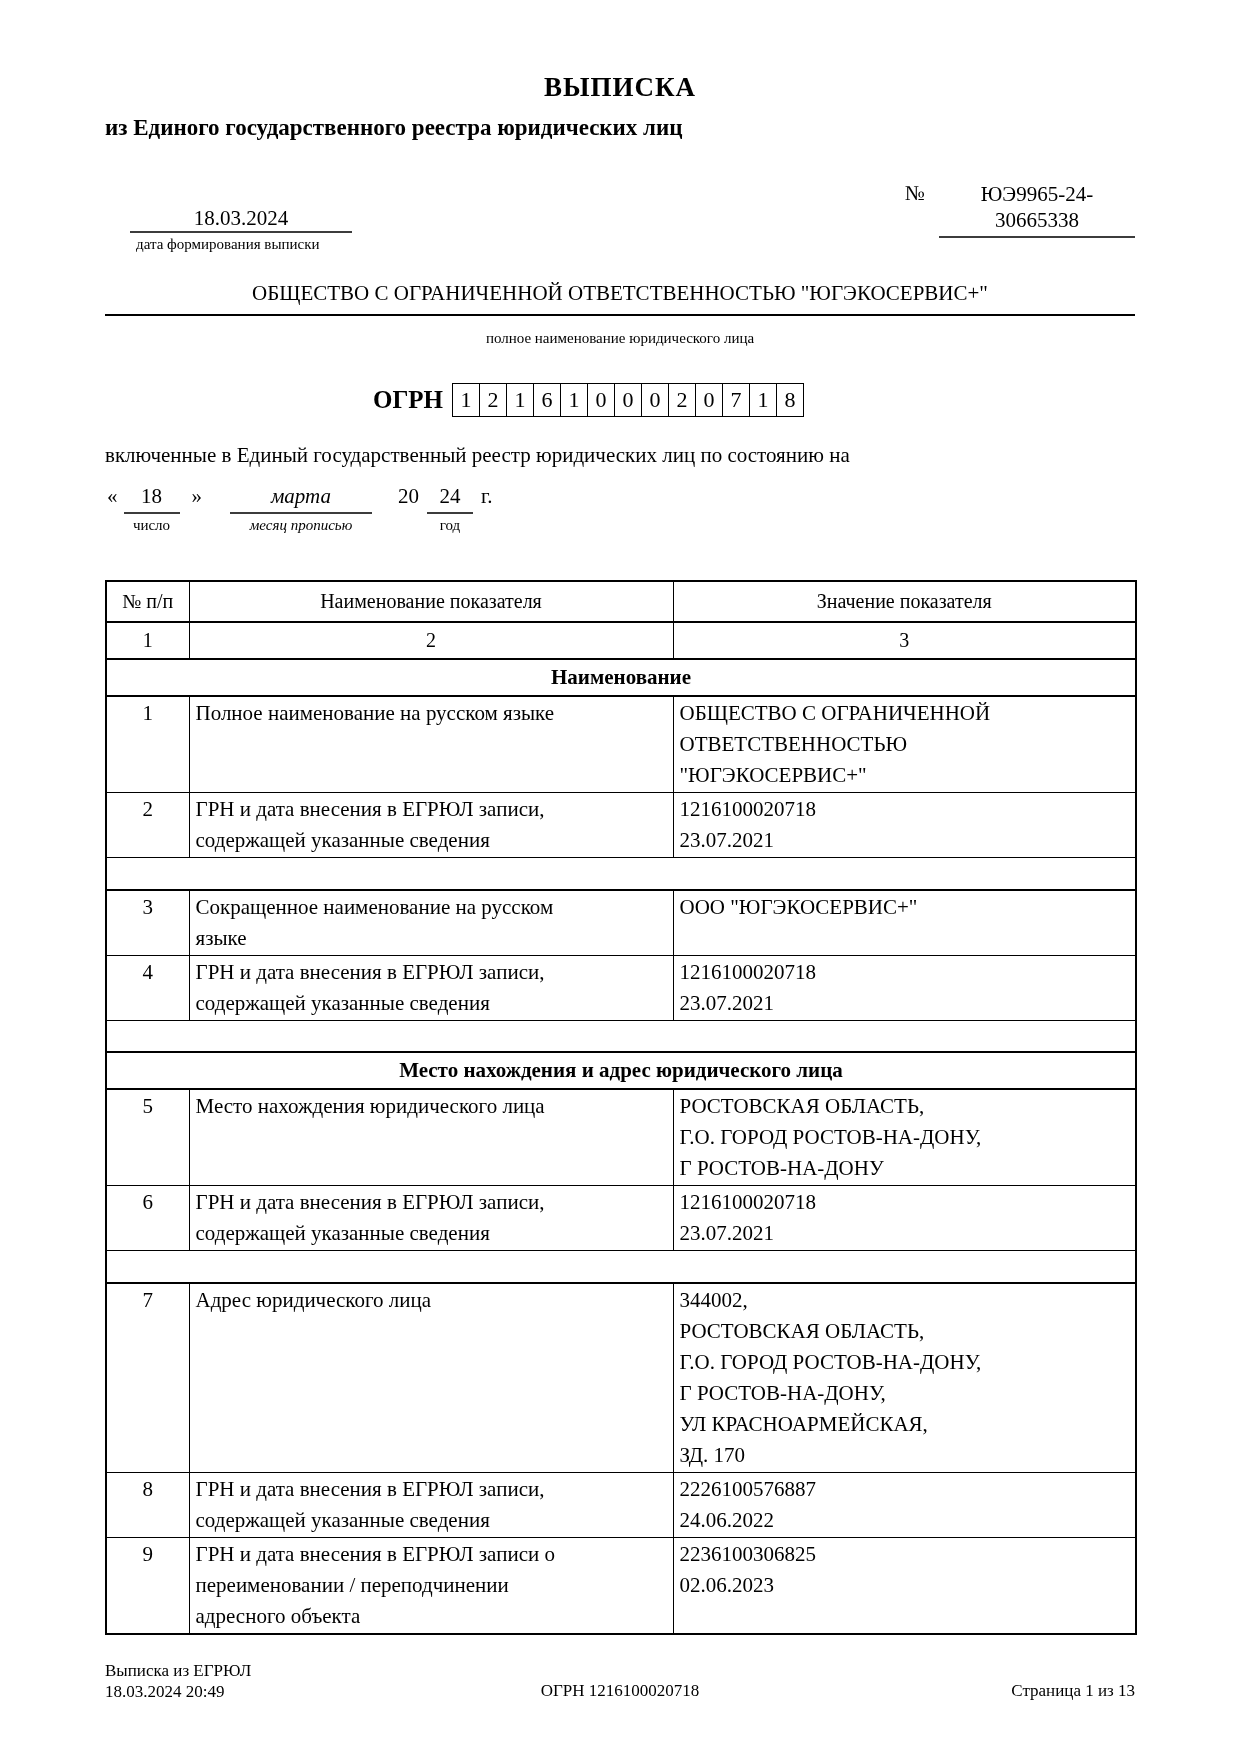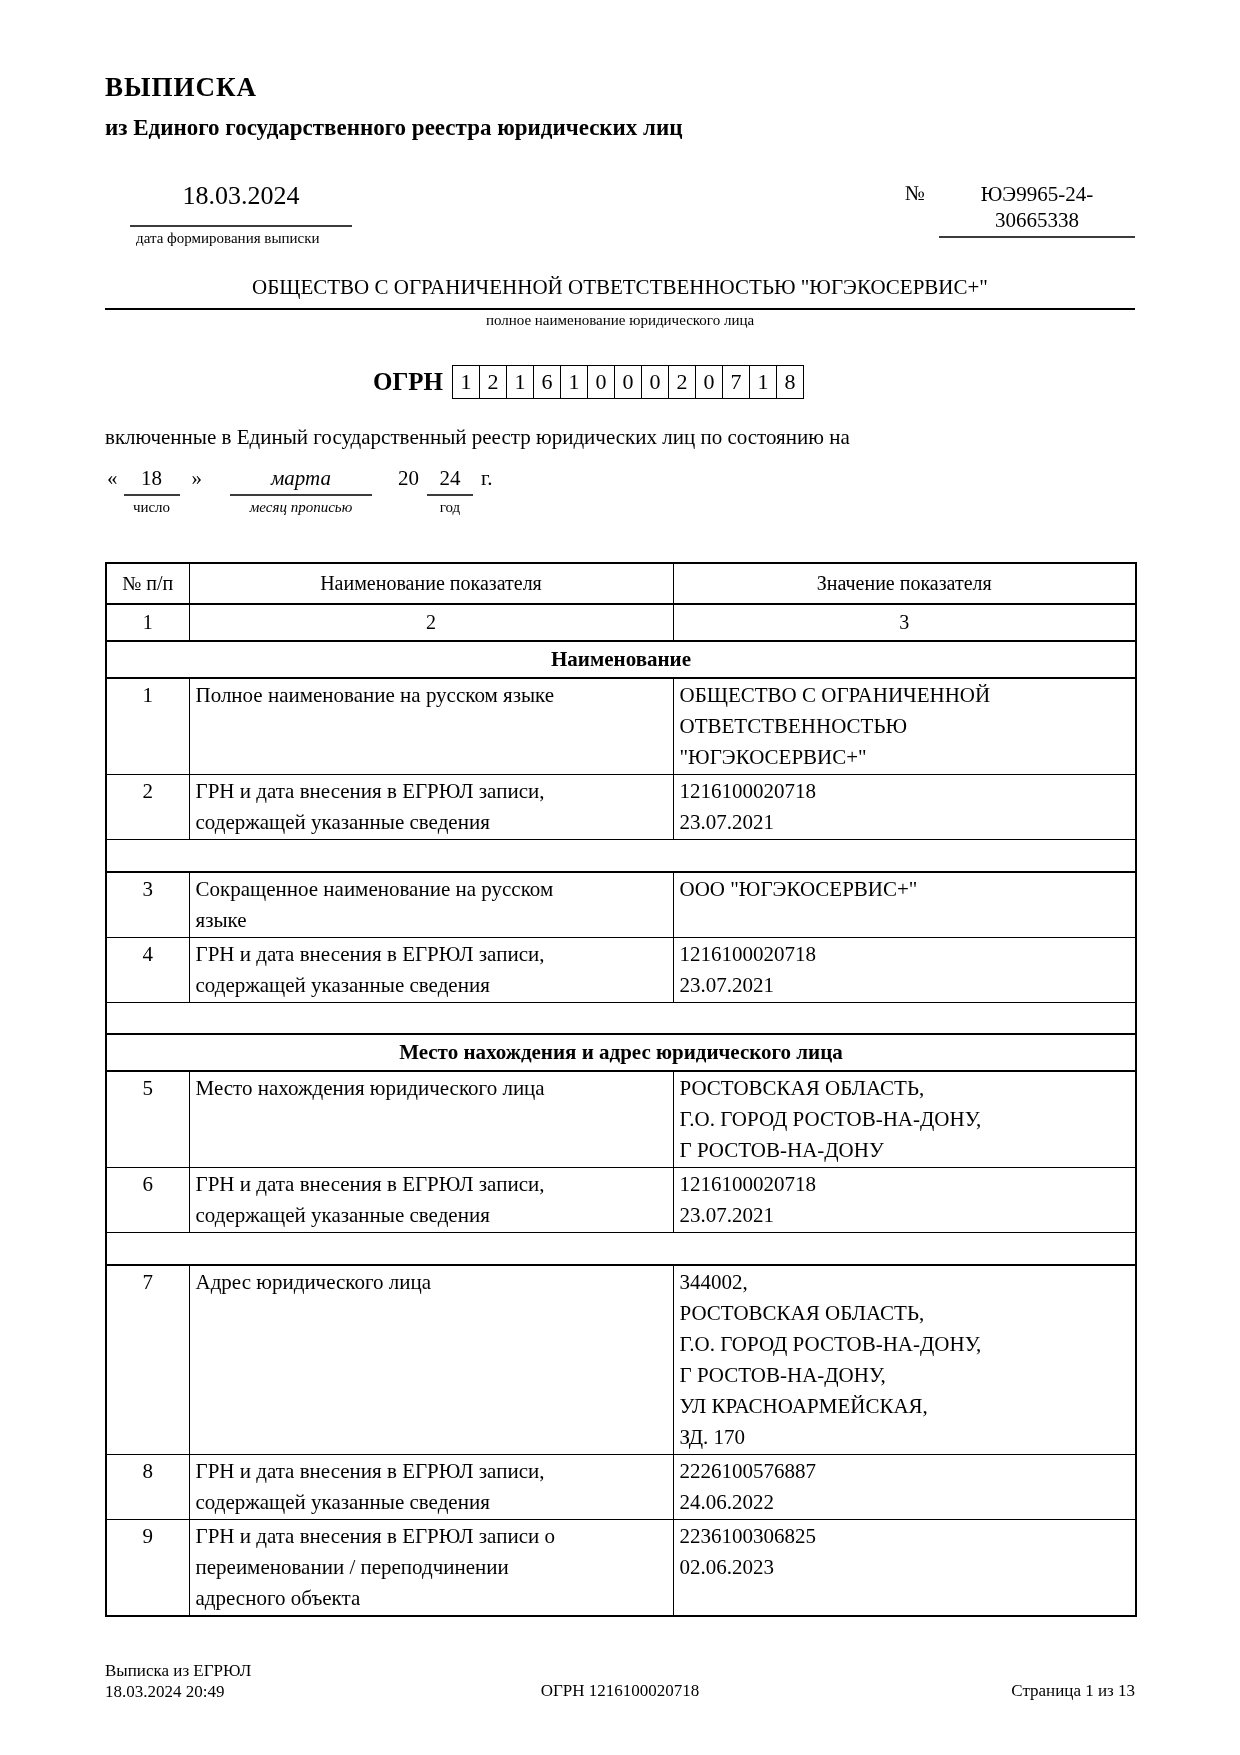--- a/index.html
+++ b/index.html
@@ -3,34 +3,34 @@
 <meta charset="utf-8">
 <style>
   * { margin:0; padding:0; box-sizing:border-box; }
   html,body { background:#ffffff; }
   .page {
     position:relative; width:1240px; height:1755px; background:#fff;
     font-family:"Liberation Serif", serif; color:#000; overflow:hidden;
   }
   .content { margin:0 105px; width:1030px; }
 
-  .doc-title { margin-top:72px; font-size:27px; font-weight:bold; letter-spacing:1px; }
+  .doc-title { margin-top:72px; text-align:center; font-size:27px; font-weight:bold; letter-spacing:1px; }
   .doc-subtitle { margin-top:12px; text-align:left; font-size:23px; font-weight:bold; }
 
   .numrow { display:flex; margin-top:40px; align-items:flex-start; }
   .date-block { margin-left:25px; width:222px; }
-  .date-line { text-align:center; font-size:26px; padding-bottom:14px; border-bottom:2px solid #3c3c3c; }
+  .date-line { text-align:center; font-size:21px; border-bottom:2px solid #3c3c3c;margin-top:25px; }
   .date-label { font-size:15px; margin-top:3px; padding-left:6px; }
   .num-block { margin-left:auto; display:flex; }
   .num-sign { font-size:21px; margin-right:14px; }
   .num-val { width:196px; text-align:center; font-size:21px; line-height:26px; padding-bottom:3px; border-bottom:2px solid #3c3c3c; }
 
   .intro { margin-top:30px; font-size:21px; }
   .company-line { margin-top:28px; text-align:center; font-size:21px; padding-bottom:8px; border-bottom:2px solid #000; }
-  .company-label { text-align:center; font-size:15px; margin-top:2px; }
+  .company-label { text-align:center; font-size:15px; margin-top:14px; }
 
   .ogrn-row { display:flex; align-items:center; margin-top:36px; margin-left:268px; }
   .ogrn-label { font-weight:bold; font-size:25px; margin-right:10px; }
   .ogrn-boxes { display:flex; }
   .obox { width:28px; height:34px; border:1px solid #000; margin-left:-1px;
           display:flex; align-items:center; justify-content:center; font-size:22px; }
 
   .included { margin-top:26px; font-size:21px; }
 
   .staterow { display:flex; margin-top:16px; }

